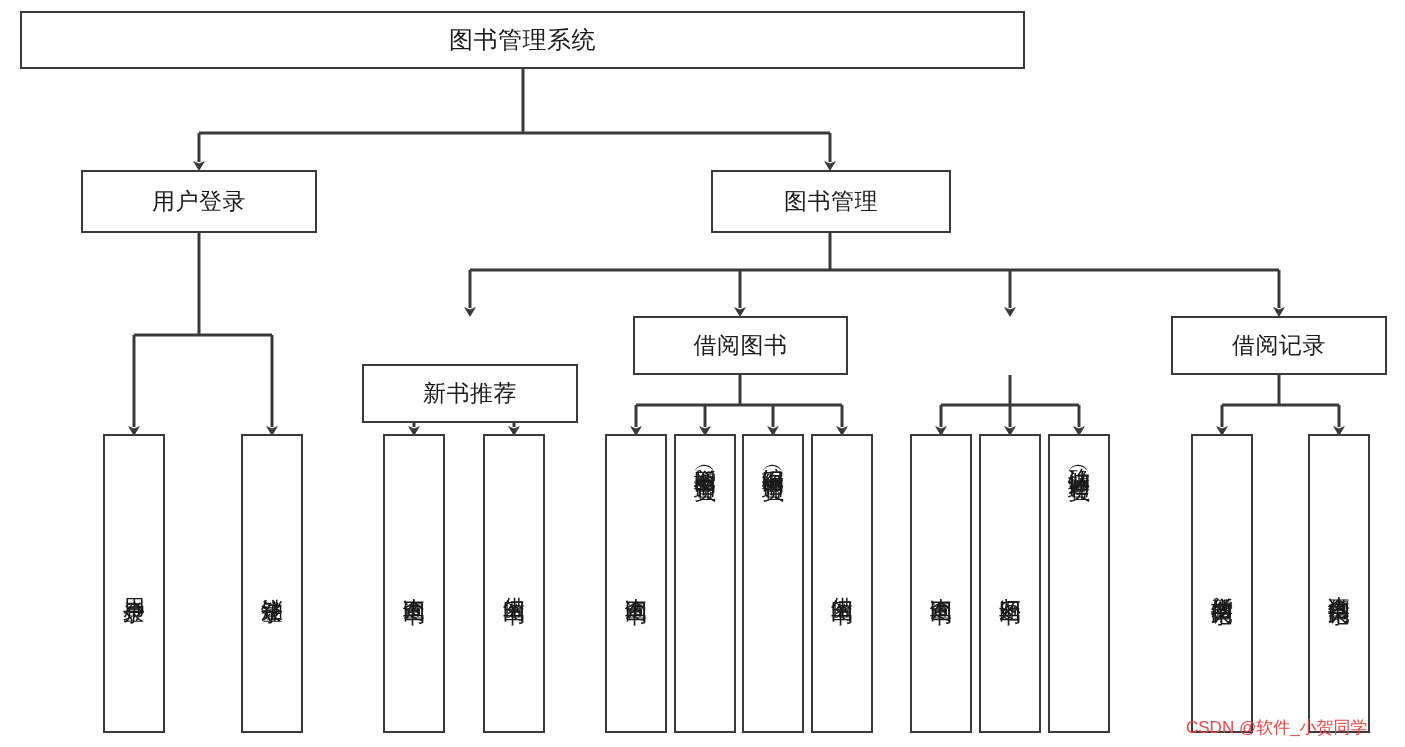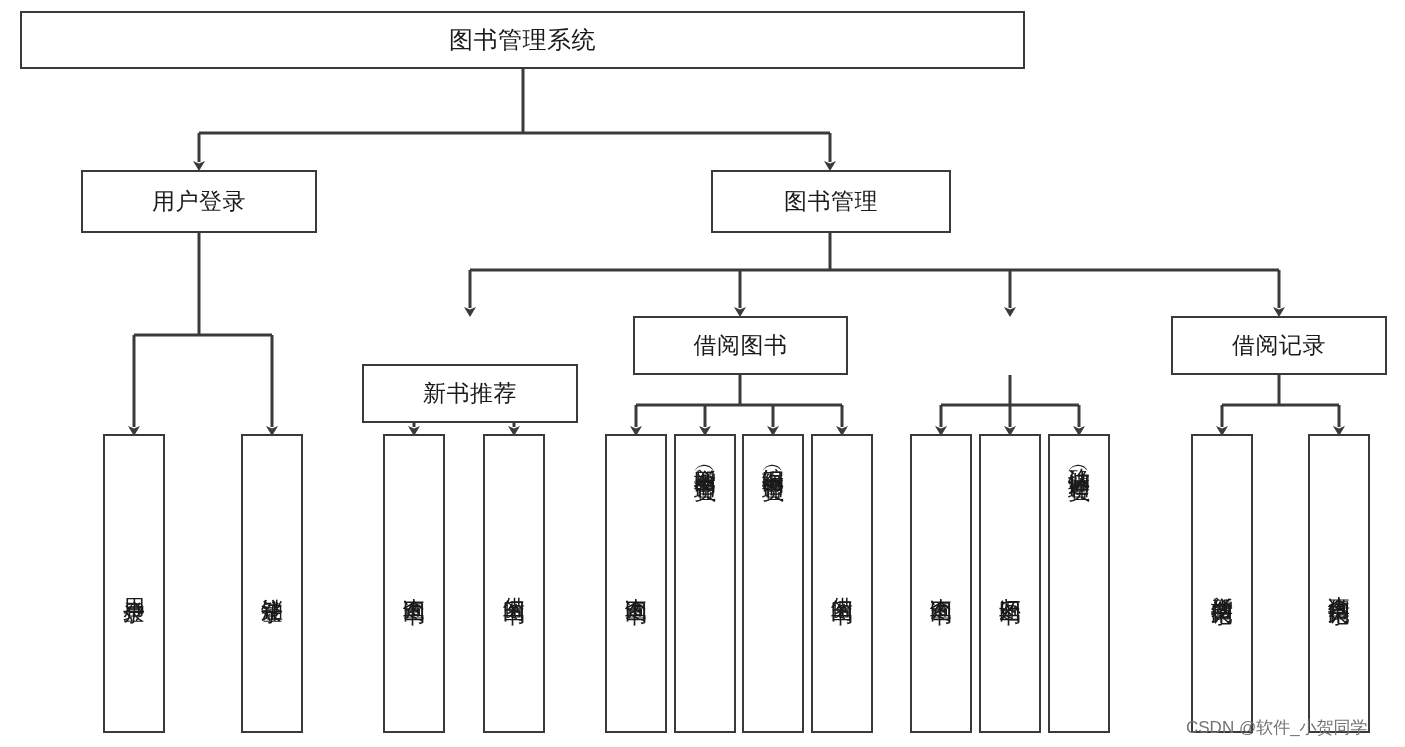--- a/index.html
+++ b/index.html
@@ -66,21 +66,21 @@
   }
   .node.vert.centered {
     align-items: center;
     padding-top: 0;
   }
   .watermark {
     position: absolute;
     left: 1186px;
     top: 716px;
     font-size: 17px;
-    color: #737373;
+    color: #ef4444;
     white-space: nowrap;
     z-index: 5;
     user-select: none;
   }
 </style>
 </head>
 <body>
 
 <div id="diagram">
 

